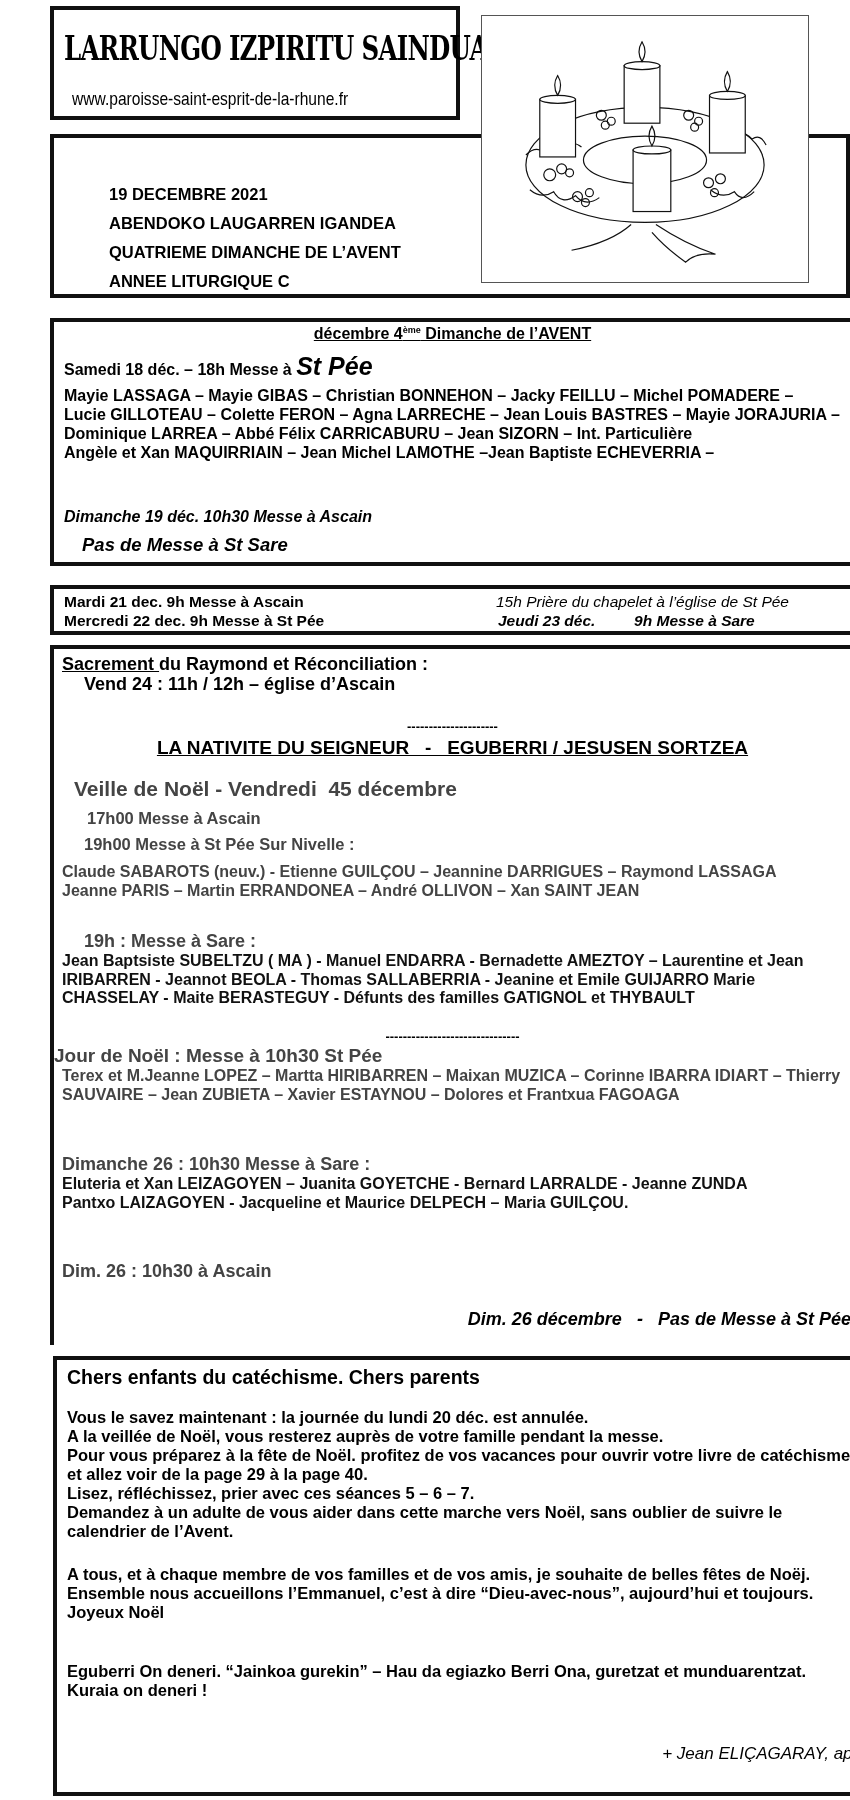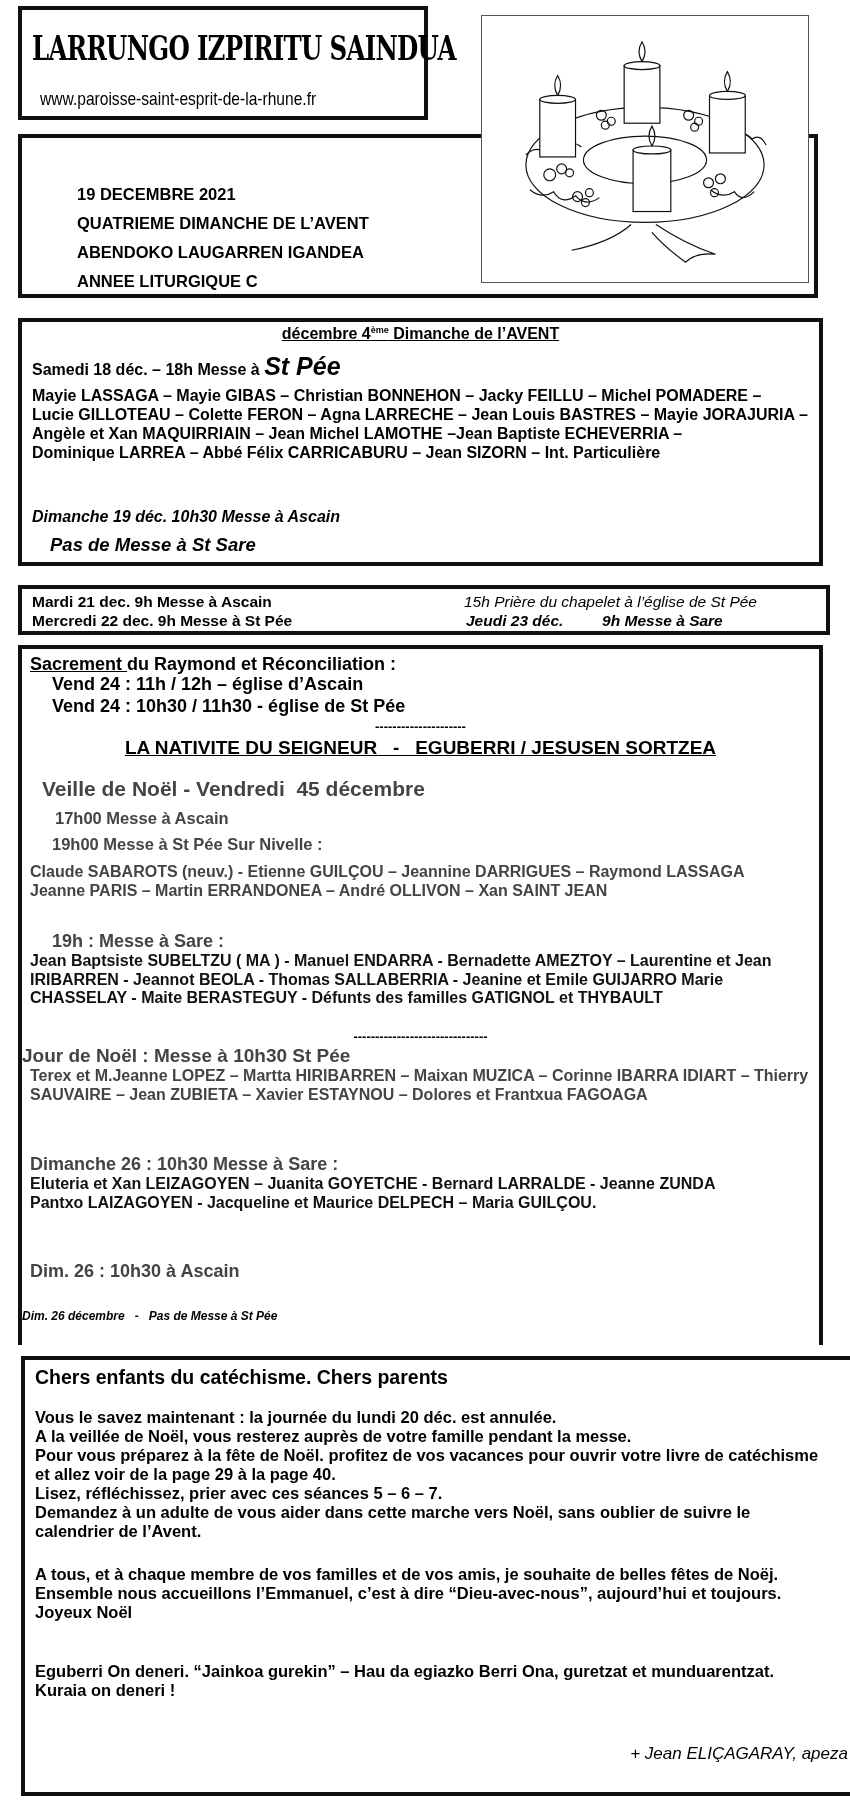--- a/index.html
+++ b/index.html
@@ -1,18 +1,18 @@
 <!DOCTYPE html>
 <html><head>
 <meta charset="utf-8">
 <style>
   html, body { margin: 0; padding: 0; background: #ffffff; }
   body { width: 850px; height: 1800px; position: relative; overflow: hidden;
          font-family: "Liberation Sans", sans-serif; color: #000; }
-  .box { position: absolute; box-sizing: border-box; border: 4px solid #111; background: #fff; }
+  .box { position: absolute; box-sizing: border-box; border: 4px solid #111; background: #fff; margin-left: 32px; }
   .u { text-decoration: underline; }
 
   
   #title-box { left: 18px; top: 6px; width: 410px; height: 114px; border-width: 4px; }
   #title-box .name { position: absolute; left: 10px; top: 18px; font-family: "DejaVu Serif", serif;
     font-weight: bold; font-size: 34px; letter-spacing: -1px; transform: scaleX(0.72); transform-origin: left top;
     white-space: nowrap; }
   #title-box .url { position: absolute; left: 18px; top: 78px; font-family: "Liberation Sans", sans-serif;
     font-size: 19px; transform: scaleX(0.82); transform-origin: left top; white-space: nowrap; }
 
@@ -58,21 +58,21 @@
   .block { position: absolute; left: 8px; width: 790px; font-weight: bold; font-size: 16px; line-height: 18.5px; }
   .v19names { top: 214px; color: #444; }
   .sare-h { left: 30px; top: 282px; font-weight: bold; font-size: 18px; color: #444; }
   .sarenames { top: 303px; color: #111; }
   .sep2 { left: 0; right: 0; top: 380px; text-align: center; font-weight: bold; font-size: 13px; }
   .jour { left: 0; right: 0; top: 396px; text-align: left; font-weight: bold; font-size: 19px; color: #444; }
   .journames { top: 418px; color: #444; }
   .dim26 { left: 8px; top: 505px; font-weight: bold; font-size: 18px; color: #444; }
   .dim26names { top: 526px; color: #111; }
   .ascain { left: 8px; top: 612px; font-weight: bold; font-size: 18px; color: #444; }
-  .pasmesse { left: 0; right: 9px; top: 660px; text-align: left; font-weight: bold; font-style: italic; font-size: 12px; }
+  .pasmesse { left: 0; right: 0; top: 660px; text-align: right; font-weight: bold; font-style: italic; font-size: 18px; }
 
   
   #cat-box { left: 21px; top: 1356px; width: 849px; height: 440px; border-width: 4px; }
   #cat-box .title { position: absolute; left: 10px; top: 6px; font-weight: bold; font-size: 19.5px; }
   #cat-box .para { position: absolute; left: 10px; width: 790px; font-weight: bold; font-size: 16.5px; line-height: 19px; }
   #cat-box .p1 { top: 48px; }
   #cat-box .p2 { top: 205px; }
   #cat-box .p3 { top: 302px; }
   #cat-box .sig { position: absolute; right: 18px; top: 384px; font-style: italic; font-size: 17px; }
 </style>
@@ -80,22 +80,22 @@
 <body>
 
 <div class="box" id="title-box">
   <div class="name">LARRUNGO IZPIRITU SAINDUA</div>
   <div class="url">www.paroisse-saint-esprit-de-la-rhune.fr</div>
 </div>
 
 <div class="box" id="date-box">
   <div class="lines">
     <div>19 DECEMBRE 2021</div>
+    <div>ABENDOKO LAUGARREN IGANDEA</div>
     <div>QUATRIEME DIMANCHE DE L’AVENT</div>
-    <div>ABENDOKO LAUGARREN IGANDEA</div>
     <div>ANNEE LITURGIQUE C</div>
   </div>
 </div>
 
 <div id="wreath-frame">
   <svg viewBox="0 0 328 268">
     <g fill="none" stroke="#111" stroke-width="1.2">
 
       <ellipse cx="164" cy="150" rx="120" ry="58"></ellipse>
       <ellipse cx="164" cy="145" rx="62" ry="24"></ellipse>
@@ -142,40 +142,39 @@
 <div class="box" id="advent-box">
   <div class="heading">
     <span>décembre 4</span><sup>ème</sup><span> Dimanche de l’AVENT</span>
   </div>
   <div class="samedi">
     <span>Samedi 18 déc. – 18h Messe à </span><span class="place">St Pée</span>
   </div>
   <div class="names">
     <div>Mayie LASSAGA – Mayie GIBAS – Christian BONNEHON – Jacky FEILLU – Michel POMADERE –</div>
     <div>Lucie GILLOTEAU – Colette FERON – Agna LARRECHE – Jean Louis BASTRES – Mayie JORAJURIA –</div>
+    <div>Dominique LARREA – Abbé Félix CARRICABURU – Jean SIZORN – Int. Particulière</div>
     <div>Angèle et Xan MAQUIRRIAIN – Jean Michel LAMOTHE –Jean Baptiste ECHEVERRIA –</div>
-    <div>Dominique LARREA – Abbé Félix CARRICABURU – Jean SIZORN – Int. Particulière</div>
   </div>
   <div class="dimanche">Dimanche 19 déc. 10h30 Messe à Ascain</div>
   <div class="pas">Pas de Messe à St Sare</div>
 </div>
 
 <div class="box" id="week-box">
   <div class="row r1">Mardi 21 dec.  9h Messe à Ascain</div>
   <div class="row r2">Mercredi 22 dec.   9h Messe à St Pée</div>
   <div class="right1">15h Prière du chapelet  à l’église de St Pée</div>
   <div class="right2" style="white-space:pre">Jeudi 23 déc.         9h Messe à Sare</div>
 </div>
 
 <div class="box" id="main-box">
   <div class="abs sac-title">
     <span class="u">Sacrement </span><span>du Raymond et Réconciliation :</span>
   </div>
   <div class="abs sac-l1">Vend 24 : 11h / 12h – église d’Ascain</div>
-  <div class="abs sac-l2">Vend 24 : 10h30 / 11h30 - église de St Pée</div>
   <div class="abs sep1">---------------------</div>
   <div class="abs nativite" style="white-space:pre">LA NATIVITE DU SEIGNEUR   -   EGUBERRI / JESUSEN SORTZEA</div>
   <div class="abs veille" style="white-space:pre">Veille de Noël - Vendredi  45 décembre</div>
   <div class="abs v17">17h00 Messe à Ascain</div>
   <div class="abs v19">19h00 Messe à St Pée Sur Nivelle :</div>
   <div class="block v19names" style="white-space:pre-line">Claude SABAROTS (neuv.) -  Etienne GUILÇOU – Jeannine DARRIGUES – Raymond LASSAGA
 Jeanne PARIS – Martin ERRANDONEA – André OLLIVON – Xan SAINT JEAN</div>
   <div class="abs sare-h">19h : Messe à Sare :</div>
   <div class="block sarenames">Jean Baptsiste SUBELTZU ( MA ) - Manuel ENDARRA - Bernadette AMEZTOY – Laurentine et Jean IRIBARREN - Jeannot BEOLA - Thomas SALLABERRIA - Jeanine et Emile GUIJARRO Marie CHASSELAY - Maite BERASTEGUY -  Défunts des familles GATIGNOL et THYBAULT</div>
   <div class="abs sep2">-------------------------------</div>

